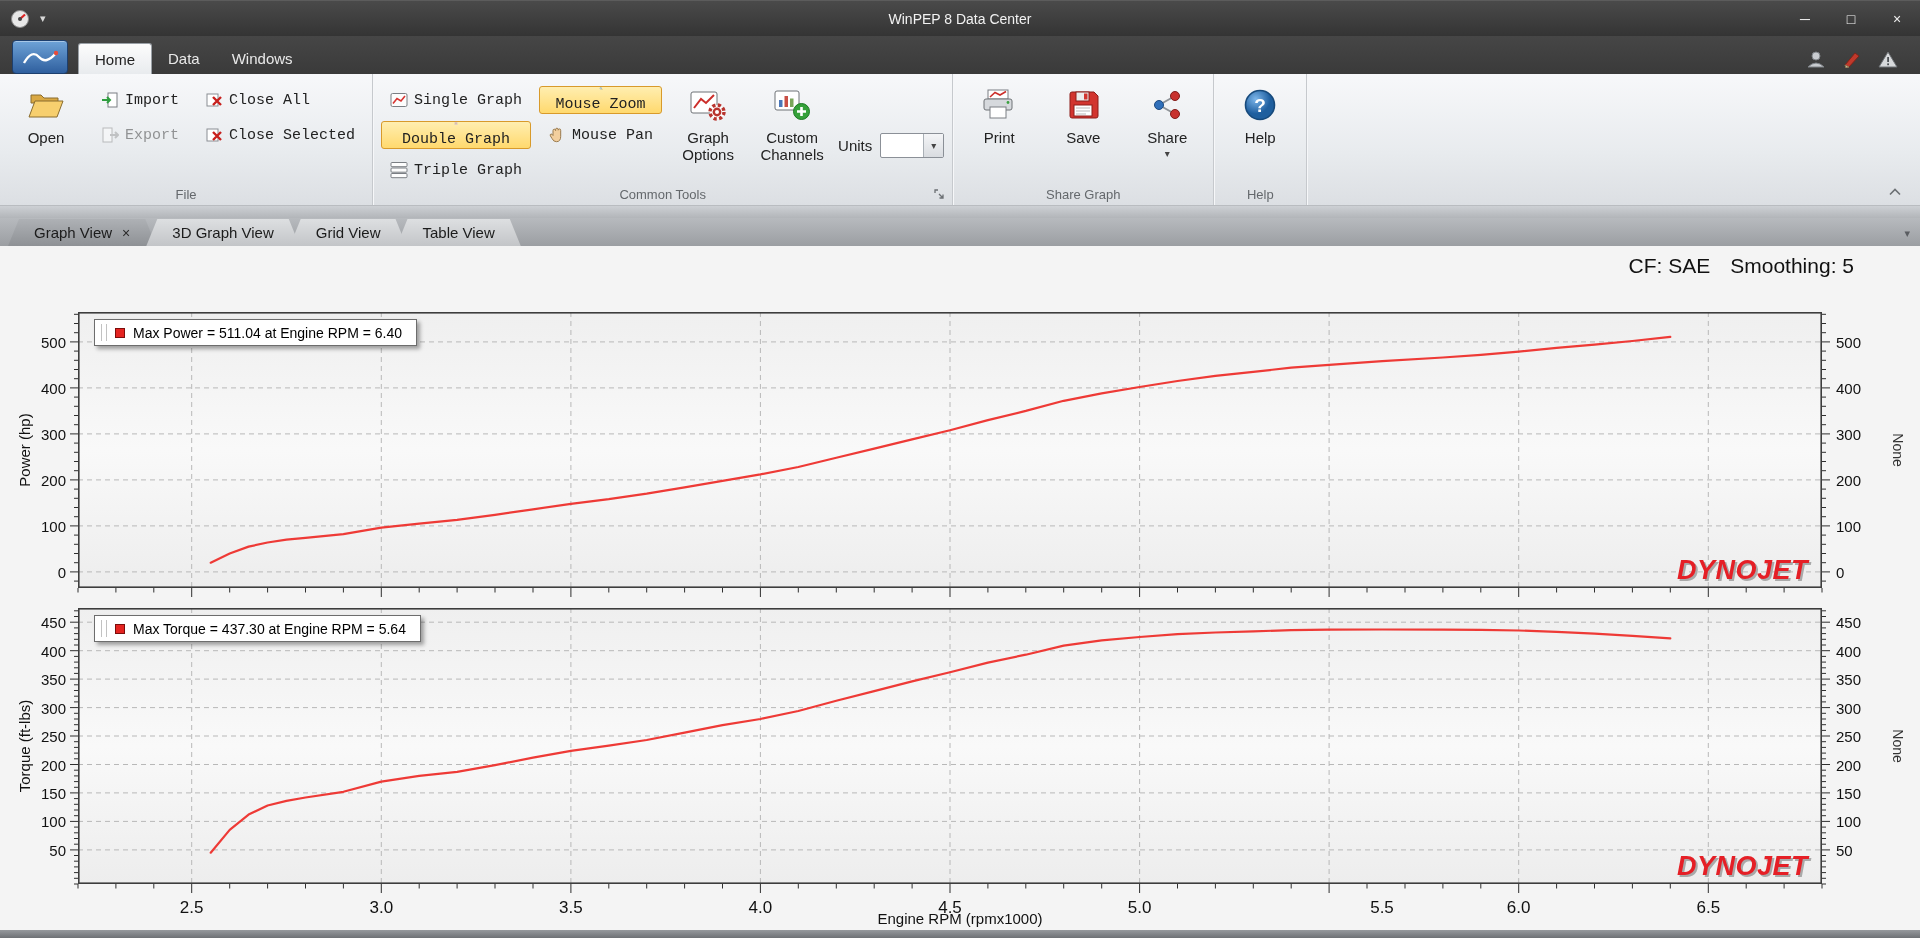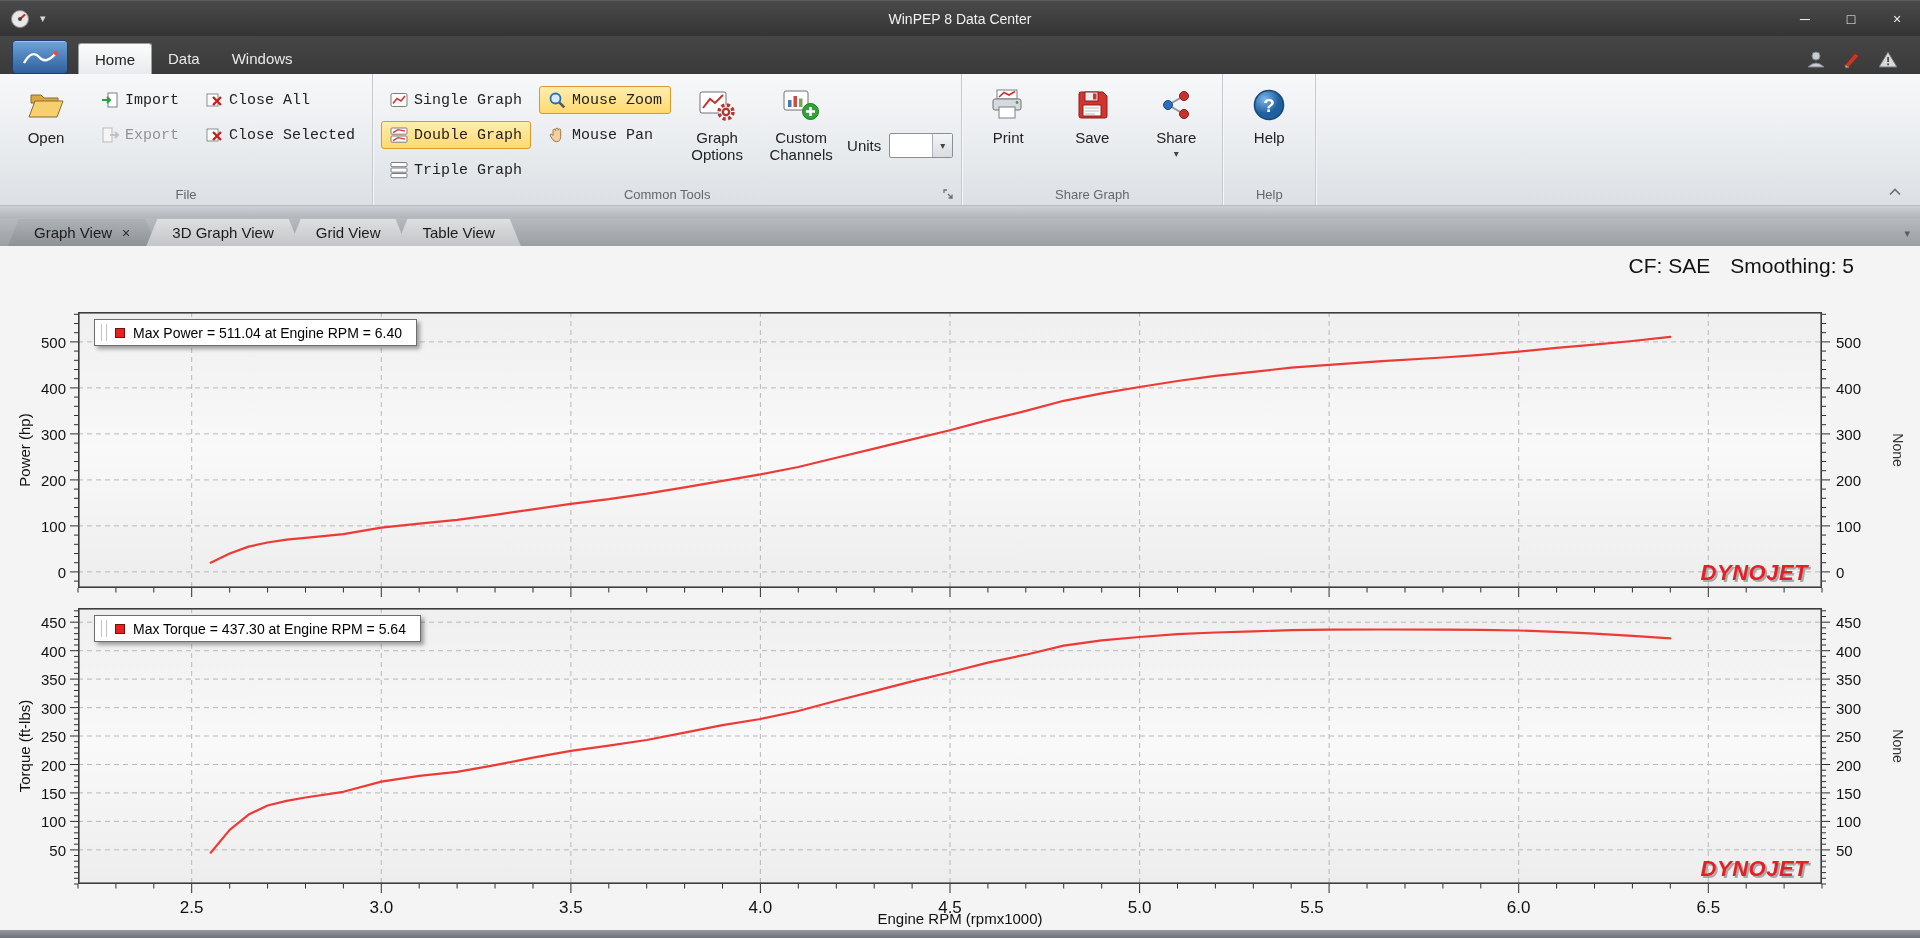--- a/index.html
+++ b/index.html
@@ -23,21 +23,21 @@
 
   
   .ribbon { height:132px; background:linear-gradient(#f7f8fa 0%, #e8ebee 60%, #dcdfe3 100%); border-bottom:1px solid #b9bcc0; display:flex; position:relative; }
   .rgroup { display:flex; flex-direction:column; position:relative; border-right:1px solid #c6c9cd; box-shadow:1px 0 0 #f6f7f9; padding:6px 8px 0 8px; }
   .rgroup-content { flex:1; display:flex; align-items:flex-start; gap:8px; }
   .rgroup-label { height:22px; text-align:center; font-size:13px; color:#64686c; display:flex; align-items:center; justify-content:center; }
   .bigbtn { width:76px; display:flex; flex-direction:column; align-items:center; gap:4px; padding-top:4px; font-size:15px; color:#222; text-align:center; line-height:1.15; border:1px solid transparent; border-radius:3px; cursor:default; }
   .icon-big { width:42px; height:40px; display:flex; align-items:center; justify-content:center; }
   .smallcol { display:flex; flex-direction:column; gap:7px; padding-top:6px; }
   .smallbtn { height:28px; display:flex; align-items:center; gap:6px; padding:0 8px; font-size:15px; color:#222; border:1px solid transparent; border-radius:3px; cursor:default; white-space:nowrap;font-family:Liberation Mono, monospace; }
-  .smallbtn.selected { background:linear-gradient(#ffeeb0,#ffd96e); border-color:#d89a2b; }
+  .smallbtn.selected { background:linear-gradient(#ffeeb0,#ffd96e); border-color:#d89a2b;flex-direction:column; }
   .smallbtn.disabled { opacity:.45; filter:grayscale(1); }
   .units-wrap { display:flex; align-items:center; gap:8px; align-self:center; margin-top:26px; font-size:15px; color:#222; }
   .combo { width:64px; height:25px; background:#fff; border:1px solid #8b9097; border-radius:2px; display:flex; }
   .combo-btn { margin-left:auto; width:20px; display:flex; align-items:center; justify-content:center; background:linear-gradient(#f4f5f7,#d9dce0); border-left:1px solid #aab0b6; font-size:10px; color:#444; }
   .launcher { position:absolute; right:5px; bottom:3px; width:15px; height:15px; display:flex; align-items:center; justify-content:center; border:1px solid transparent; border-radius:2px; }
   .ribbon-collapse { position:absolute; right:14px; bottom:4px; width:22px; height:18px; display:flex; align-items:center; justify-content:center; border-radius:2px; }
 
   .strip { height:12px; background:linear-gradient(#cdd0d4,#b2b5b9); }
 
   
@@ -65,21 +65,21 @@
 
   .ytick { position:absolute; font-size:15px; color:#111; white-space:nowrap; }
   .ytick.lft { left:-12px; transform:translate(-100%,-50%); }
   .ytick.rgt { right:-14px; transform:translate(100%,-50%); }
   .xtick { position:absolute; font-size:17px; color:#111; transform:translateX(-50%); }
 
   .legend { position:absolute; left:16px; top:7px; height:27px; background:#fff; border:1px solid #6d6d6d; box-shadow:3px 3px 4px rgba(0,0,0,.35); display:flex; align-items:center; gap:8px; padding:0 14px 0 6px; font-size:14px; color:#000; z-index:2; }
   .legend-grip { width:6px; height:17px; border-left:1px solid #c2c2c2; border-right:1px solid #c2c2c2; }
   .legend-swatch { width:10px; height:10px; background:#e42320; border:1px solid #7c0d0b; }
 
-  .watermark { position:absolute; right:14px; bottom:2px; font-size:22px; font-weight:800; font-style:italic; letter-spacing:.5px; color:#e51f26; text-shadow:2px 2px 0 #a9a9a9; z-index:2; }
+  .watermark { position:absolute; right:14px; bottom:2px; font-size:27px; font-weight:800; font-style:italic; letter-spacing:.5px; color:#e51f26; text-shadow:2px 2px 0 #a9a9a9; z-index:2; }
 
   .ylab { position:absolute; font-size:15px; color:#111; white-space:nowrap; }
   .ylab.lft { left:24px; transform:translate(-50%,-50%) rotate(-90deg); }
   .ylab.rgt { left:1898px; transform:translate(-50%,-50%) rotate(90deg); font-size:14px; color:#333; }
 
   .xaxis-title { position:absolute; left:0; right:0; top:664px; text-align:center; font-size:15px; color:#111; }
 
   .bottom-edge { height:8px; background:linear-gradient(#96999d,#6e7175); }
 </style>
 </head>
@@ -724,21 +724,21 @@
         <div class="ytick lft" style="top:42.7px">400</div>
         <div class="ytick rgt" style="top:42.7px">400</div>
         <div class="ytick lft" style="top:14.2px">450</div>
         <div class="ytick rgt" style="top:14.2px">450</div>
         <div class="xtick" style="left:113.7px;top:290px">2.5</div>
         <div class="xtick" style="left:303.3px;top:290px">3.0</div>
         <div class="xtick" style="left:492.9px;top:290px">3.5</div>
         <div class="xtick" style="left:682.4px;top:290px">4.0</div>
         <div class="xtick" style="left:872.0px;top:290px">4.5</div>
         <div class="xtick" style="left:1061.6px;top:290px">5.0</div>
-        <div class="xtick" style="left:1234px;top:290px">5.5</div>
+        <div class="xtick" style="left:1304px;top:290px">5.5</div>
         <div class="xtick" style="left:1440.7px;top:290px">6.0</div>
         <div class="xtick" style="left:1630.3px;top:290px">6.5</div>
       </div>
 
     <div class="xaxis-title">Engine RPM (rpmx1000)</div>
   </div>
 
   <div class="bottom-edge"></div>
 </div>
 

